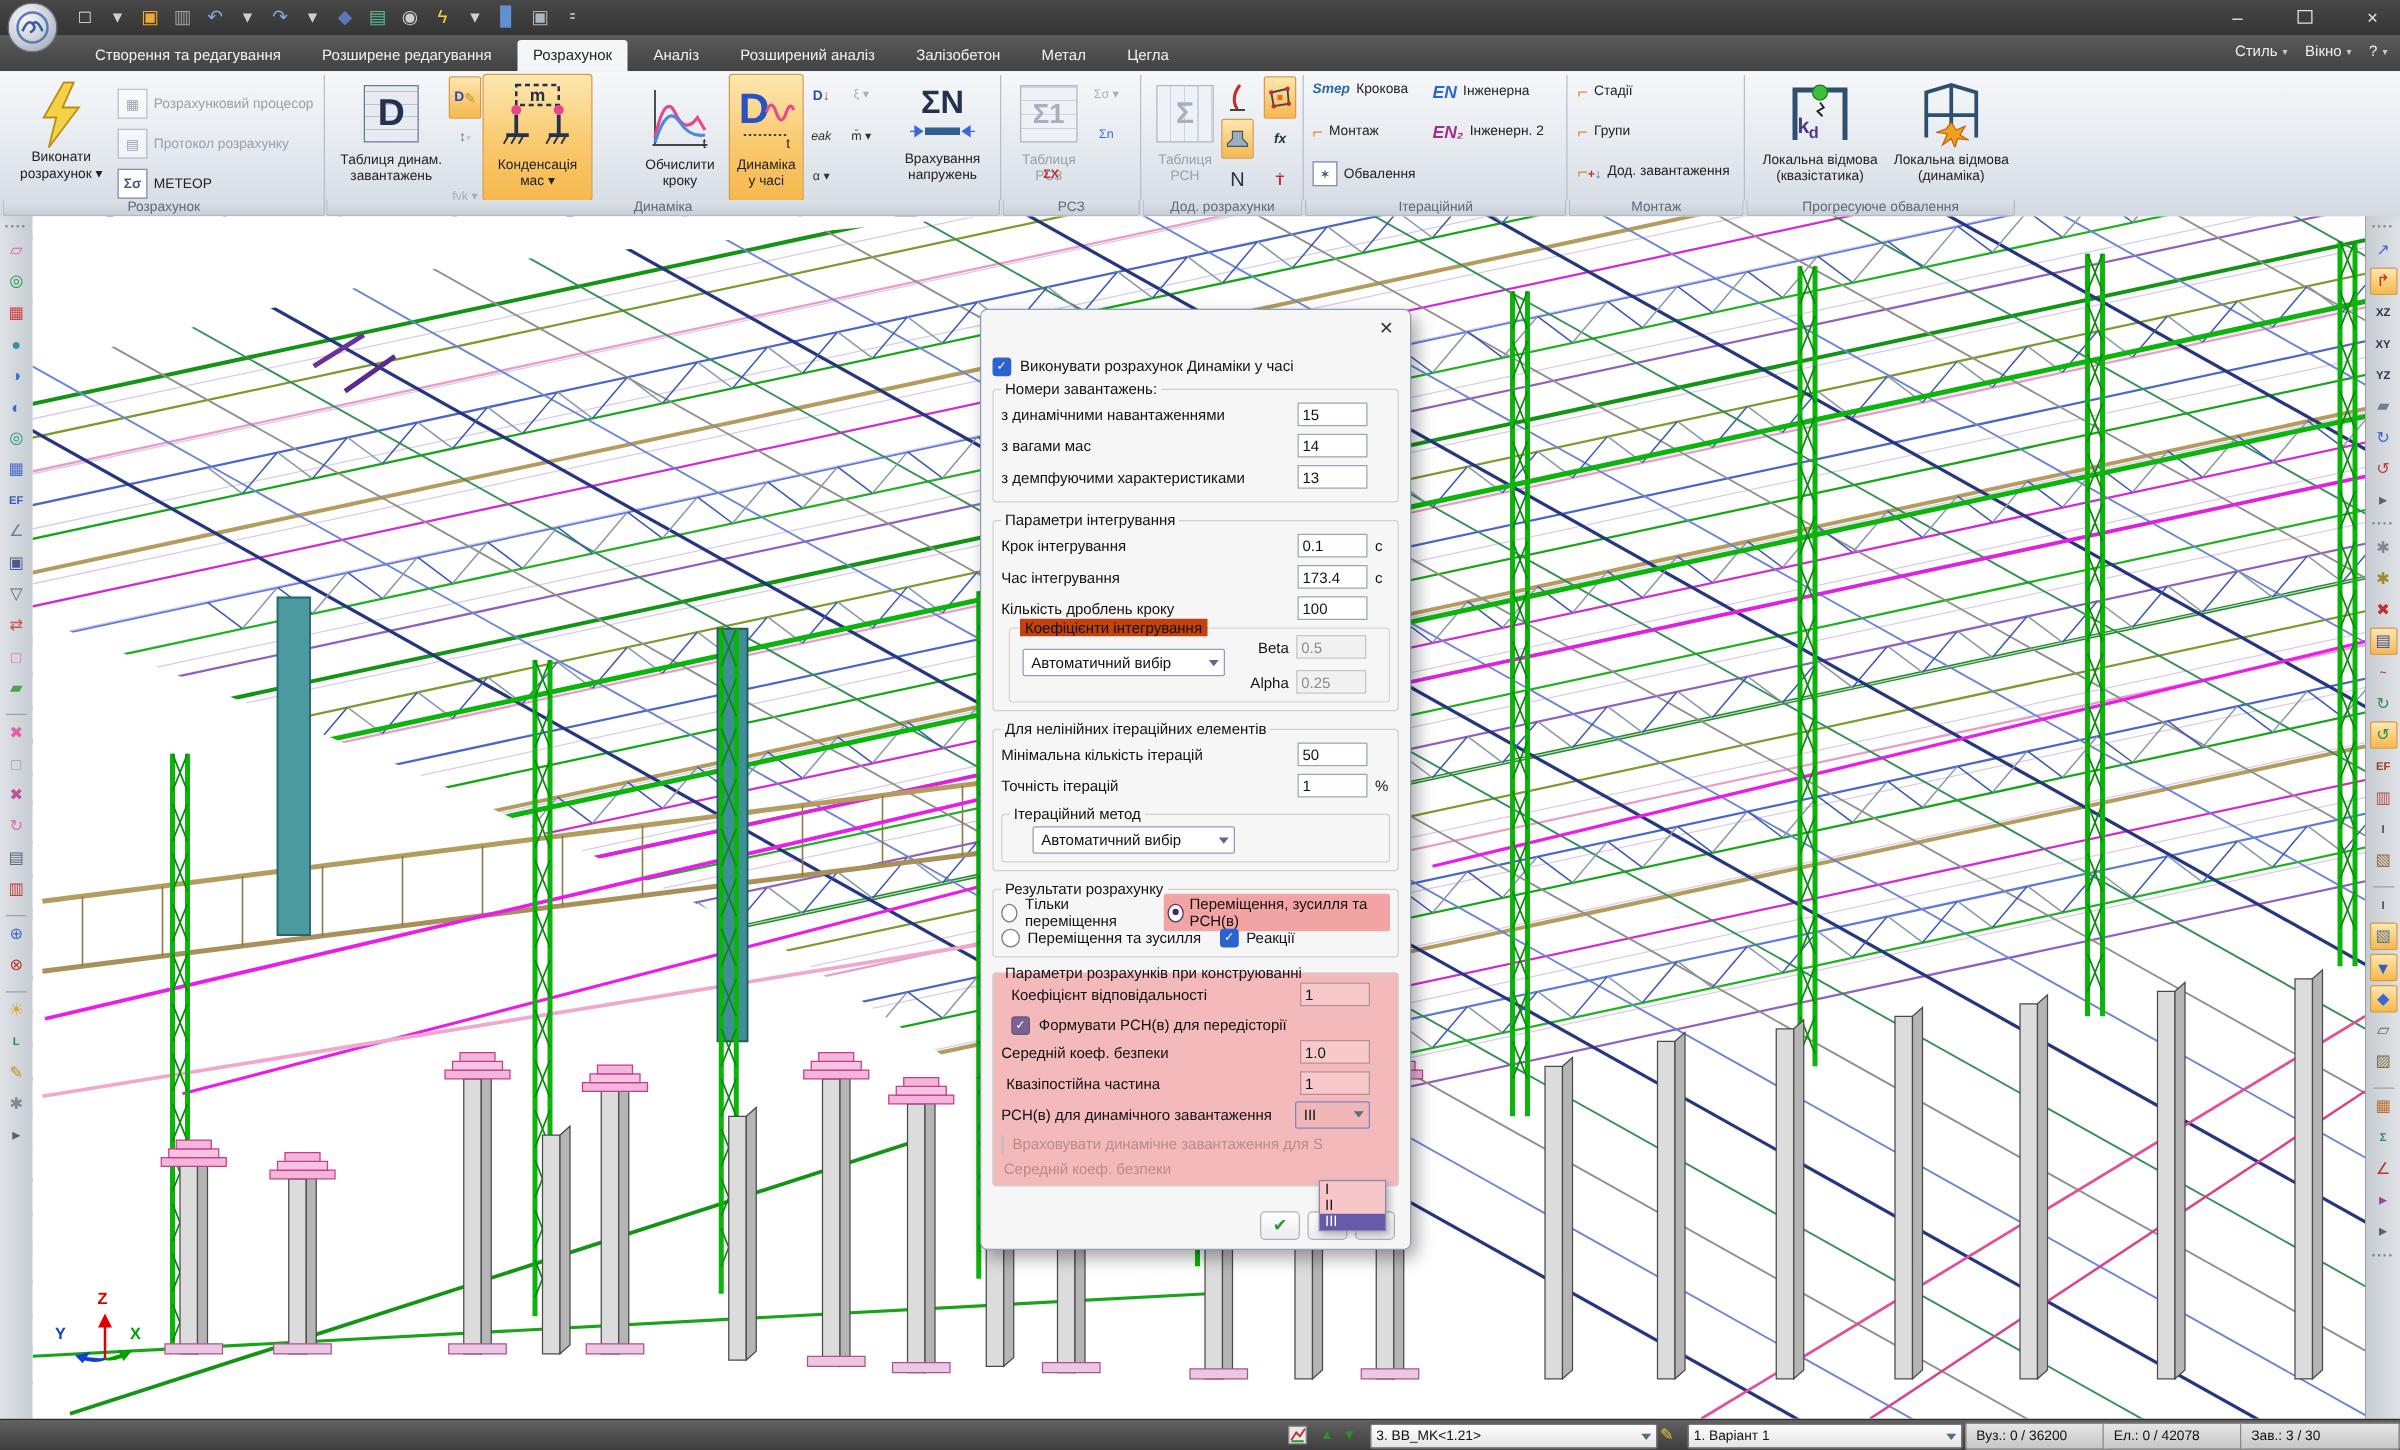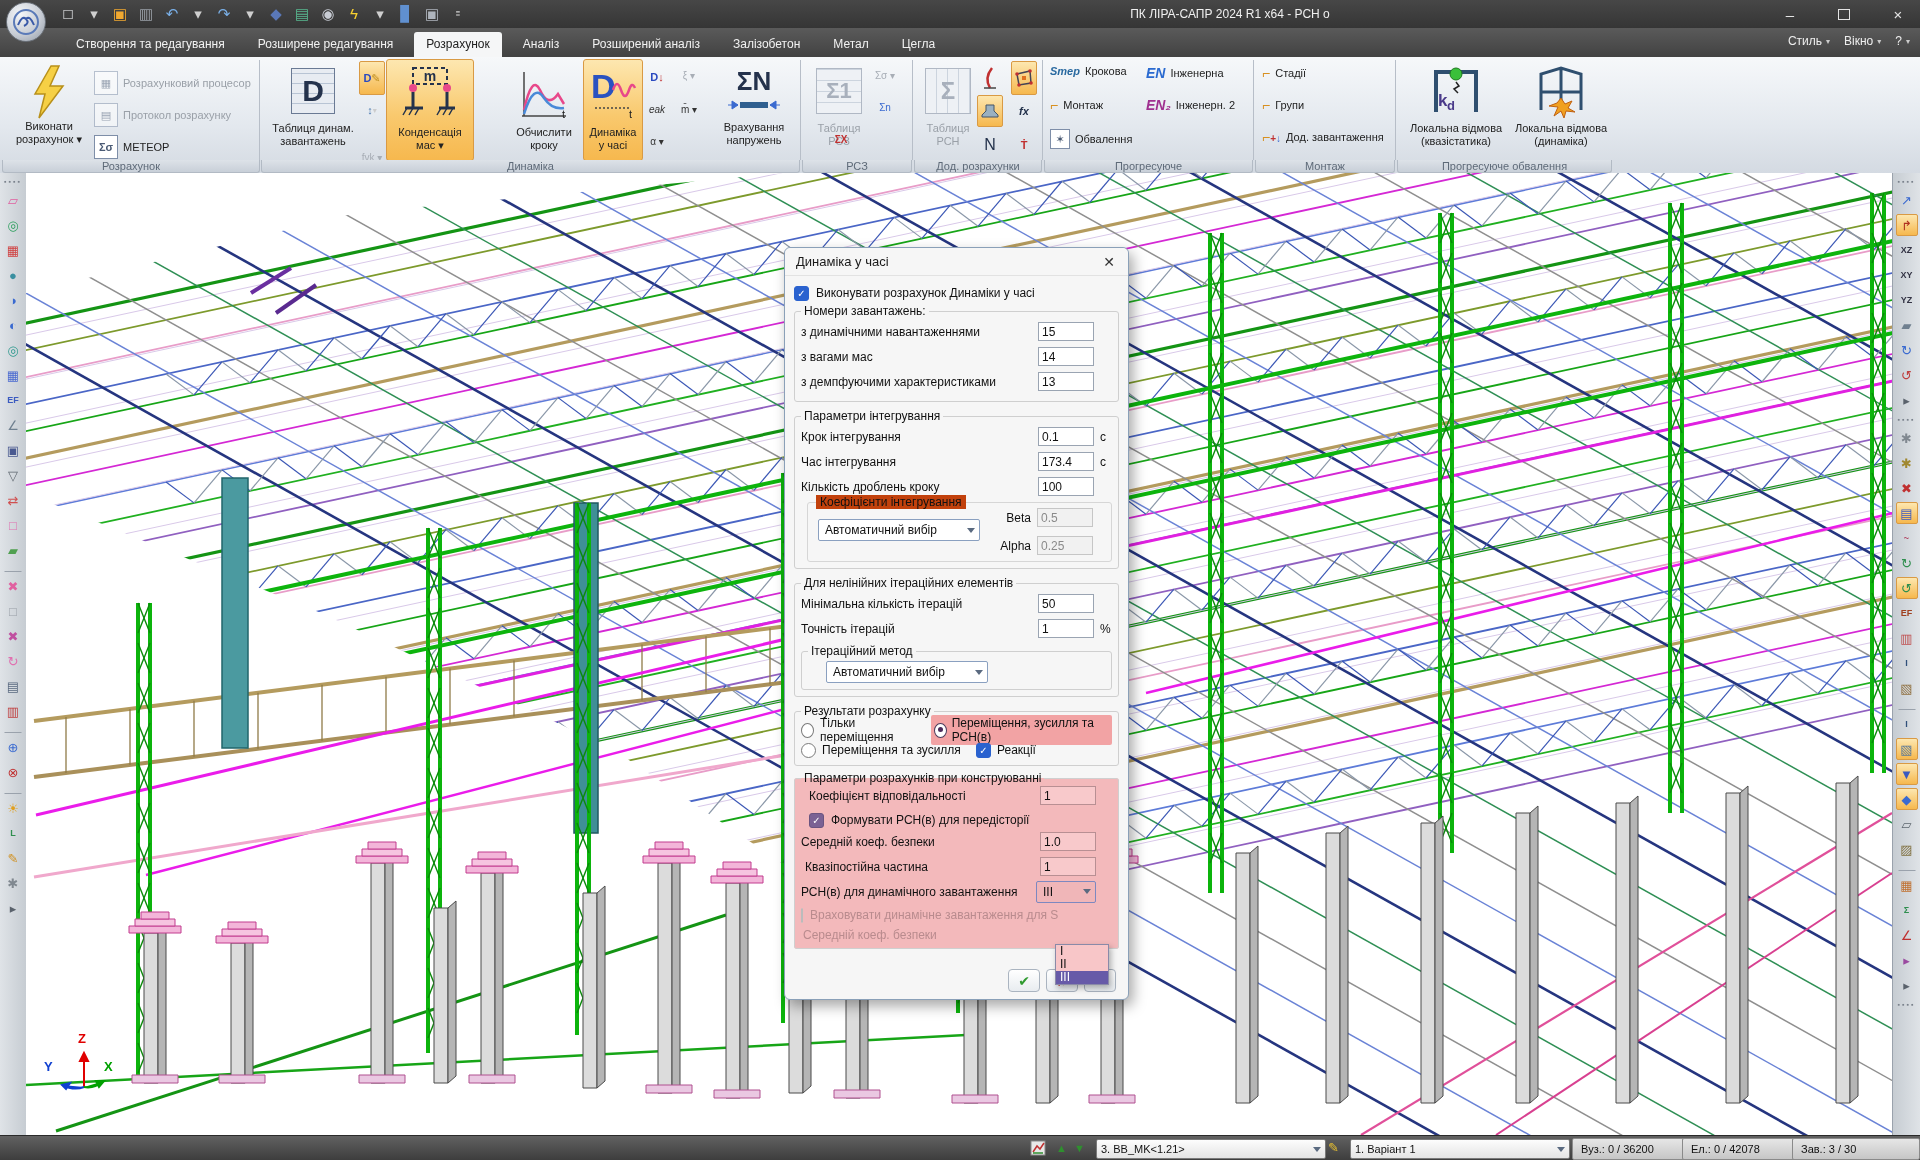--- a/index.html
+++ b/index.html
@@ -162,21 +162,20 @@
         <div class="qic" style="color: rgb(207, 207, 207);">▾</div>
         <div class="qic" style="color: rgb(90, 120, 184);">◆</div>
         <div class="qic" style="color: rgb(88, 184, 144);">▤</div>
         <div class="qic" style="color: rgb(200, 204, 212);">◉</div>
         <div class="qic" style="color: rgb(248, 208, 48);">ϟ</div>
         <div class="qic" style="color: rgb(207, 207, 207);">▾</div>
         <div class="qic" style="color: rgb(96, 144, 208);">▊</div>
         <div class="qic" style="color: rgb(174, 180, 188);">▣</div>
         <div class="qic" style="color: rgb(207, 207, 207);">⹀</div>
       </div>
-    <div id="wintitle">ПК ЛІРА-САПР  2024 R1 x64 - РСН о</div>
     <div id="winbtns">
       <div class="wb">–</div>
       <div class="wb"><span class="sq"></span></div>
       <div class="wb">×</div>
     </div>
   </div>
 
   <div id="tabbar">
     <div id="tabs">
         <div class="tab">Створення та редагування</div>
@@ -364,21 +363,21 @@
     </div>
     <div class="rrow" style="left:1146px;top:8px;">
       <span style="font-weight:bold;font-style:italic;color:#2a6ad0;font-size:14px">EN</span>
       <span>Інженерна</span>
     </div>
     <div class="rrow" style="left:1146px;top:40px;">
       <span style="font-weight:bold;font-style:italic;color:#a03090;font-size:14px">EN₂</span>
       <span>Інженерн. 2</span>
     </div>
     <div class="gsep" style="left:1253px;"></div>
-    <div class="glabel" style="left:1044px;width:207px;">Прогресуюче</div>
+    <div class="glabel" style="left:1044px;width:207px;">Ітераційний</div>
 
     <div class="rrow" style="left:1262px;top:8px;">
       <span class="crane">⌐</span>
       <span>Стадії</span>
     </div>
     <div class="rrow" style="left:1262px;top:40px;">
       <span class="crane">⌐</span>
       <span>Групи</span>
     </div>
     <div class="rrow" style="left:1262px;top:72px;">
@@ -1379,21 +1378,20 @@
       <div class="tbi sep"></div>
       <div class="tbi" style="color: rgb(192, 112, 48);">▦</div>
       <div class="tbi xz" style="color: rgb(47, 143, 79);">Σ</div>
       <div class="tbi" style="color: rgb(192, 48, 48);">∠</div>
       <div class="tbi" style="color: rgb(154, 74, 160);">▸</div>
       <div class="tbi" style="color: rgb(90, 98, 108);">▸</div>
       <div class="tbi grip">▪▪▪▪</div>
     </div>
 
   <div id="dlg">
-    <div id="dtitle">Динаміка у часі</div>
     <div id="dclose">✕</div>
     <div id="dbody">
 
       <div class="crow">
         <span class="chk">✓</span>
         <span>Виконувати розрахунок Динаміки у часі</span>
       </div>
 
       <fieldset class="fs">
         <legend>Номери завантажень:</legend>

